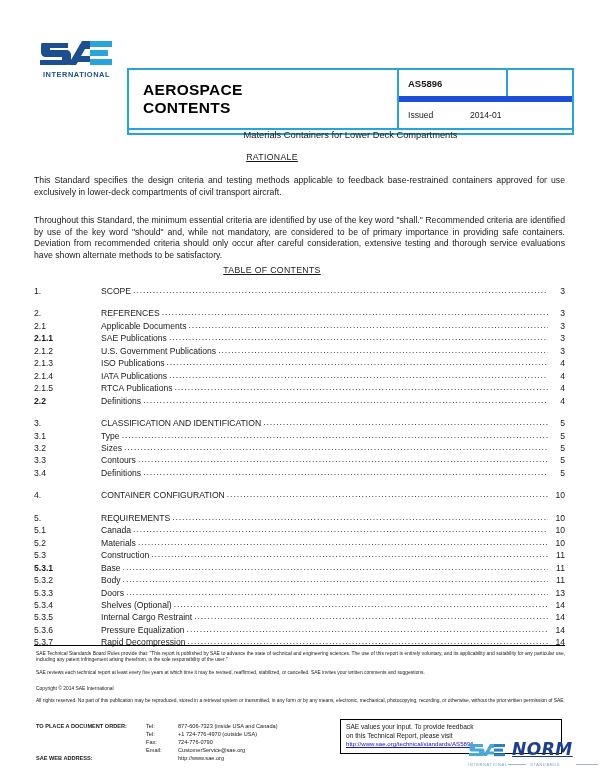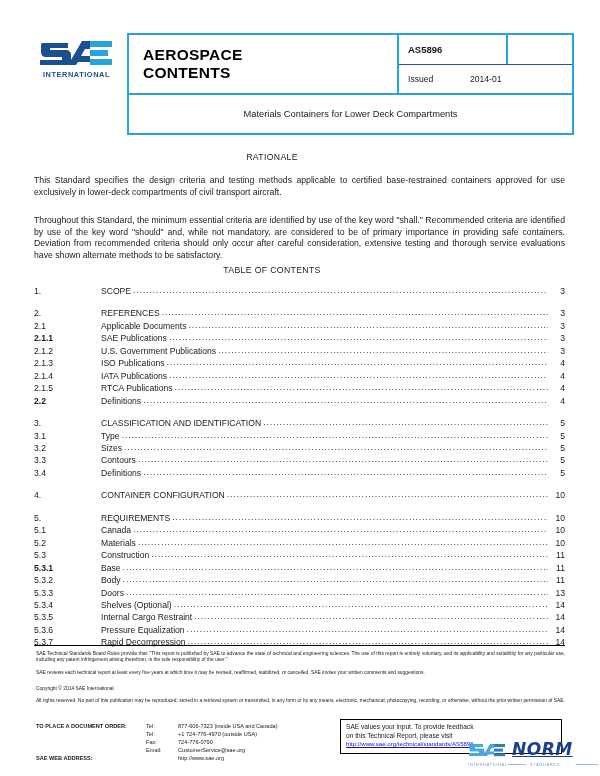--- a/index.html
+++ b/index.html
@@ -54,20 +54,21 @@
     margin-top: 1px;
     white-space: nowrap;
   }
 
   .header-table {
     flex: 1 1 auto;
     border: 2px solid #29a3dc;
     display: flex;
     flex-direction: column;
     box-sizing: border-box;
+    margin-top: 35px;
   }
   .ht-top {
     display: flex;
     flex: 0 0 58px;
     border-bottom: 2px solid #29a3dc;
   }
   .ht-title {
     flex: 1 1 auto;
     border-right: 2px solid #29a3dc;
     display: flex;
@@ -85,21 +86,21 @@
   }
   .ht-right {
     flex: 0 0 173px;
     display: flex;
     flex-direction: column;
     box-sizing: border-box;
   }
   .ht-rtop {
     flex: 1 1 50%;
     display: flex;
-    border-bottom: 1px solid #1d4ed8;
+    border-bottom: 6px solid #1d4ed8;
     gap: 18px;
   }
   .ht-docnum {
     flex: 1 1 auto;
     border-right: 2px solid #29a3dc;
     display: flex;
     align-items: center;
     padding-left: 9px;
     font-size: 9.5px;
     font-weight: bold;
@@ -127,20 +128,21 @@
   }
 
   
   .centered-heading {
     position: absolute;
     left: 0;
     width: 544px;
     text-align: center;
     font-size: 8.7px;
     letter-spacing: 0.35px;
+    text-decoration: underline;
   }
   #rationale-heading { top: 152px; }
   #toc-heading { top: 265px; }
 
   .para {
     position: absolute;
     left: 34px;
     width: 531px;
     font-size: 8.7px;
     line-height: 11.6px;
@@ -337,21 +339,21 @@
             <span class="ht-issued-date">2014-01</span>
           </div>
         </div>
       </div>
       <div class="ht-bottom">Materials Containers for Lower Deck Compartments</div>
     </div>
   </div>
 
   <div class="centered-heading" id="rationale-heading">RATIONALE</div>
 
-  <div class="para" id="para1">This Standard specifies the design criteria and testing methods applicable to certified base-restrained containers approved for use exclusively in lower-deck compartments of civil transport aircraft.</div>
+  <div class="para" id="para1">This Standard specifies the design criteria and testing methods applicable to feedback base-restrained containers approved for use exclusively in lower-deck compartments of civil transport aircraft.</div>
 
   <div class="para" id="para2">Throughout this Standard, the minimum essential criteria are identified by use of the key word "shall." Recommended criteria are identified by use of the key word "should" and, while not mandatory, are considered to be of primary importance in providing safe containers. Deviation from recommended criteria should only occur after careful consideration, extensive testing and thorough service evaluations have shown alternate methods to be satisfactory.</div>
 
   <div class="centered-heading" id="toc-heading">TABLE OF CONTENTS</div>
 
   <div class="toc" id="toc-list">
       <div class="toc-row">
         <span class="toc-num">1.</span>
         <span class="toc-label">SCOPE</span>
         <span class="toc-dots">.....................................................................................................................................................</span>

